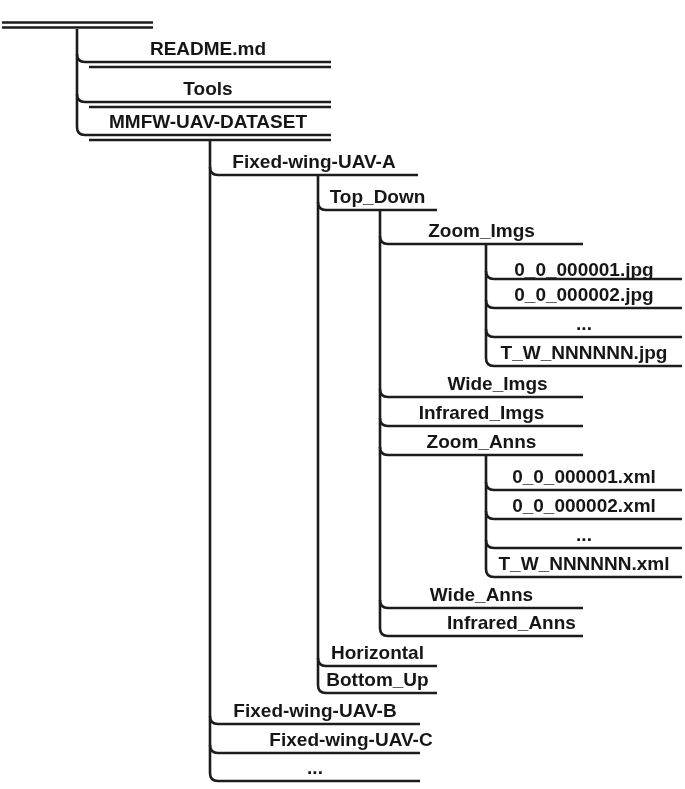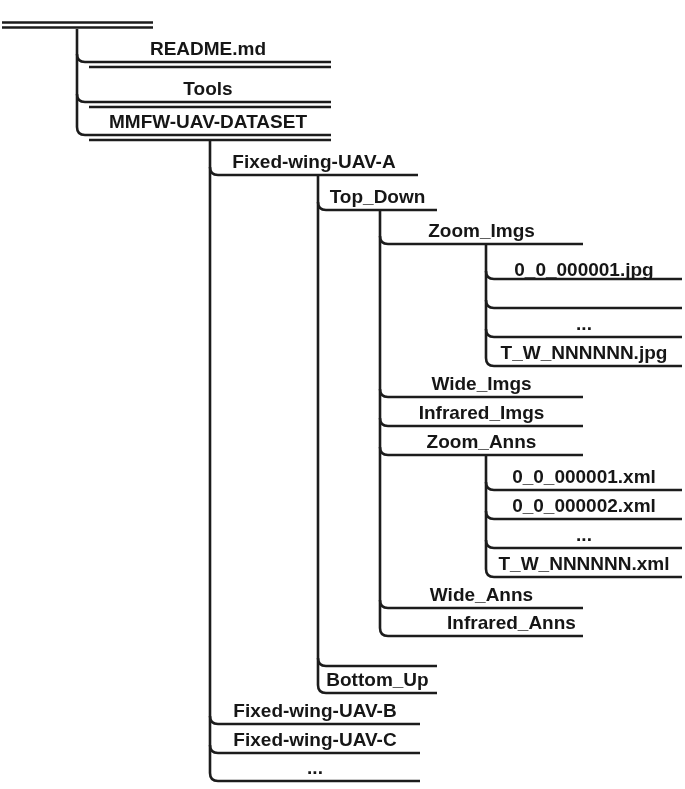--- a/index.html
+++ b/index.html
@@ -96,34 +96,36 @@
   <div class="node-label" style="left:85px;top:79px;width:246px;">Tools</div>
   <div class="node-label" style="left:85px;top:112px;width:246px;">MMFW-UAV-DATASET</div>
 
   <div class="node-label" style="left:210px;top:152px;width:208px;">Fixed-wing-UAV-A</div>
 
   <div class="node-label" style="left:318px;top:187px;width:119px;">Top_Down</div>
 
   <div class="node-label" style="left:380px;top:221px;width:203px;">Zoom_Imgs</div>
 
   <div class="node-label" style="left:486px;top:260px;width:196px;">0_0_000001.jpg</div>
+  <div class="node-label" style="left:486px;top:285px;width:196px;">0_0_000002.jpg</div>
   <div class="node-label" style="left:486px;top:314px;width:196px;">...</div>
   <div class="node-label" style="left:486px;top:343px;width:196px;">T_W_NNNNNN.jpg</div>
 
-  <div class="node-label" style="left:380px;top:374px;width:203px;">Wide_Imgs</div>
+  <div class="node-label" style="left:380px;top:374px;width:203px;padding-left:16px;">Wide_Imgs</div>
   <div class="node-label" style="left:380px;top:403px;width:203px;">Infrared_Imgs</div>
   <div class="node-label" style="left:380px;top:432px;width:203px;">Zoom_Anns</div>
 
   <div class="node-label" style="left:486px;top:467px;width:196px;">0_0_000001.xml</div>
   <div class="node-label" style="left:486px;top:496px;width:196px;">0_0_000002.xml</div>
   <div class="node-label" style="left:486px;top:525px;width:196px;">...</div>
   <div class="node-label" style="left:486px;top:554px;width:196px;">T_W_NNNNNN.xml</div>
 
   <div class="node-label" style="left:380px;top:585px;width:203px;">Wide_Anns</div>
   <div class="node-label" style="left:380px;top:613px;width:203px;margin-left:30px;">Infrared_Anns</div>
 
+  <div class="node-label" style="left:318px;top:643px;width:119px;">Horizontal</div>
   <div class="node-label" style="left:318px;top:670px;width:119px;">Bottom_Up</div>
 
   <div class="node-label" style="left:210px;top:701px;width:210px;">Fixed-wing-UAV-B</div>
-  <div class="node-label" style="left:210px;top:730px;width:210px;">Fixed-wing-UAV-C</div>
+  <div class="node-label" style="left:210px;top:730px;width:210px;padding-left:36px;">Fixed-wing-UAV-C</div>
   <div class="node-label" style="left:210px;top:758px;width:210px;">...</div>
 
 </div>
 
 </body></html>

